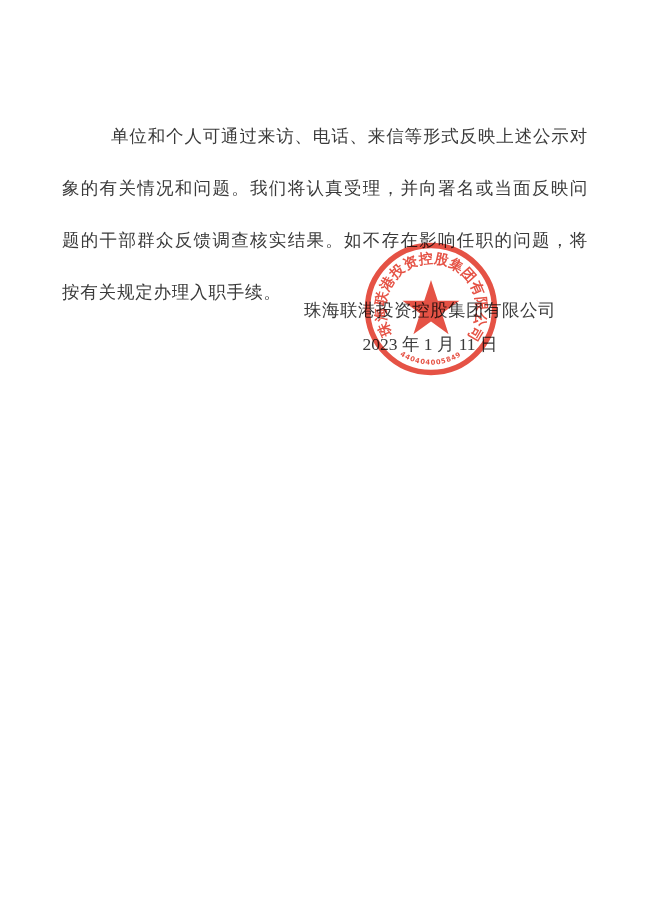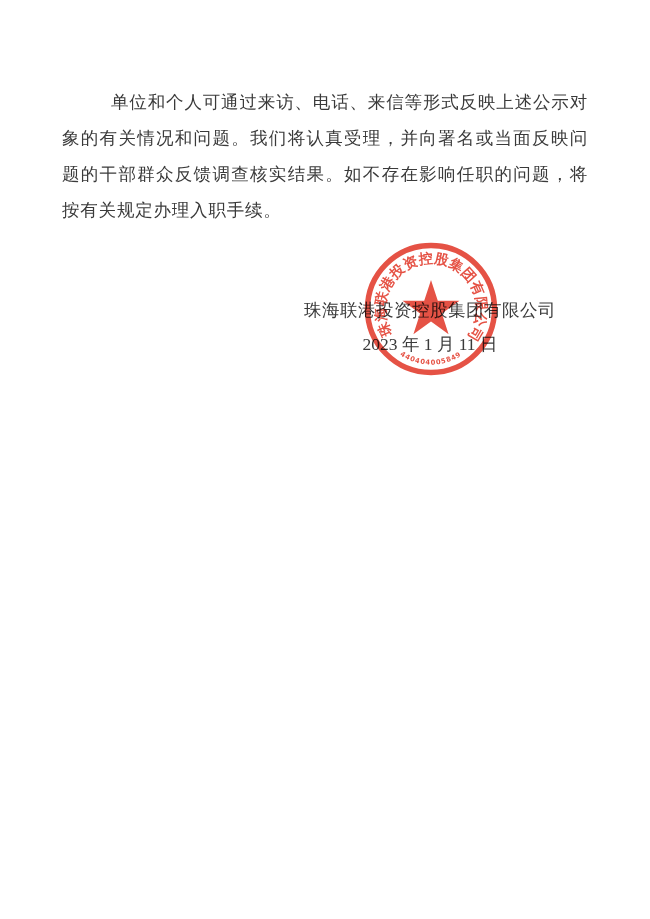--- a/index.html
+++ b/index.html
@@ -11,26 +11,26 @@
     position: relative;
     width: 650px;
     height: 919px;
     background: #ffffff;
     overflow: hidden;
     font-family: "Liberation Serif", "DejaVu Serif", serif;
     color: #3a3a3a;
   }
   .body-paragraph {
     position: absolute;
-    top: 84px;
+    top: 110px;
     left: 62px;
     width: 526px;
     margin: 0;
     font-size: 17.5px;
-    line-height: 36px;
+    line-height: 52px;
     letter-spacing: 0.8px;
     text-align: justify;
     text-indent: 49px;
     color: #3a3a3a;
   }
   .signature-block {
     position: absolute;
     top: 294px;
     left: 240px;
     width: 380px;

